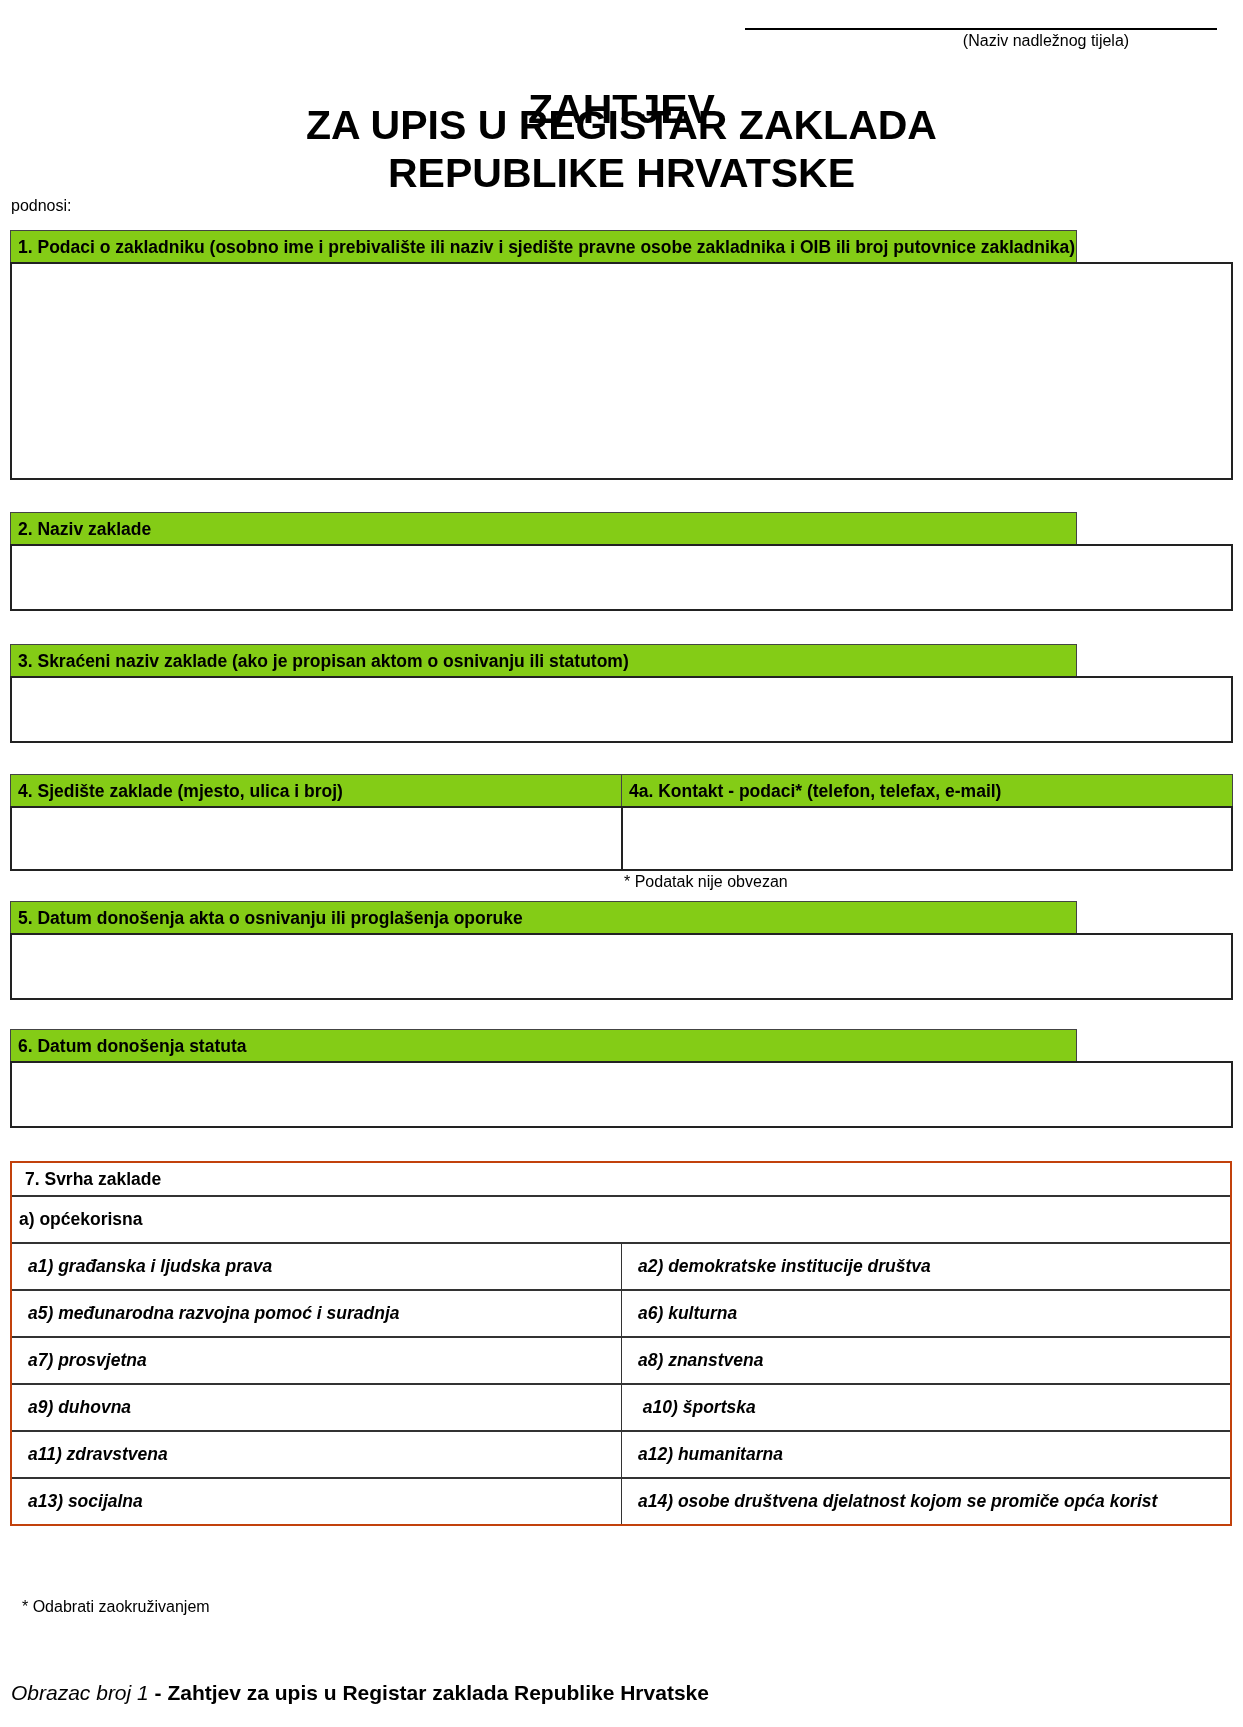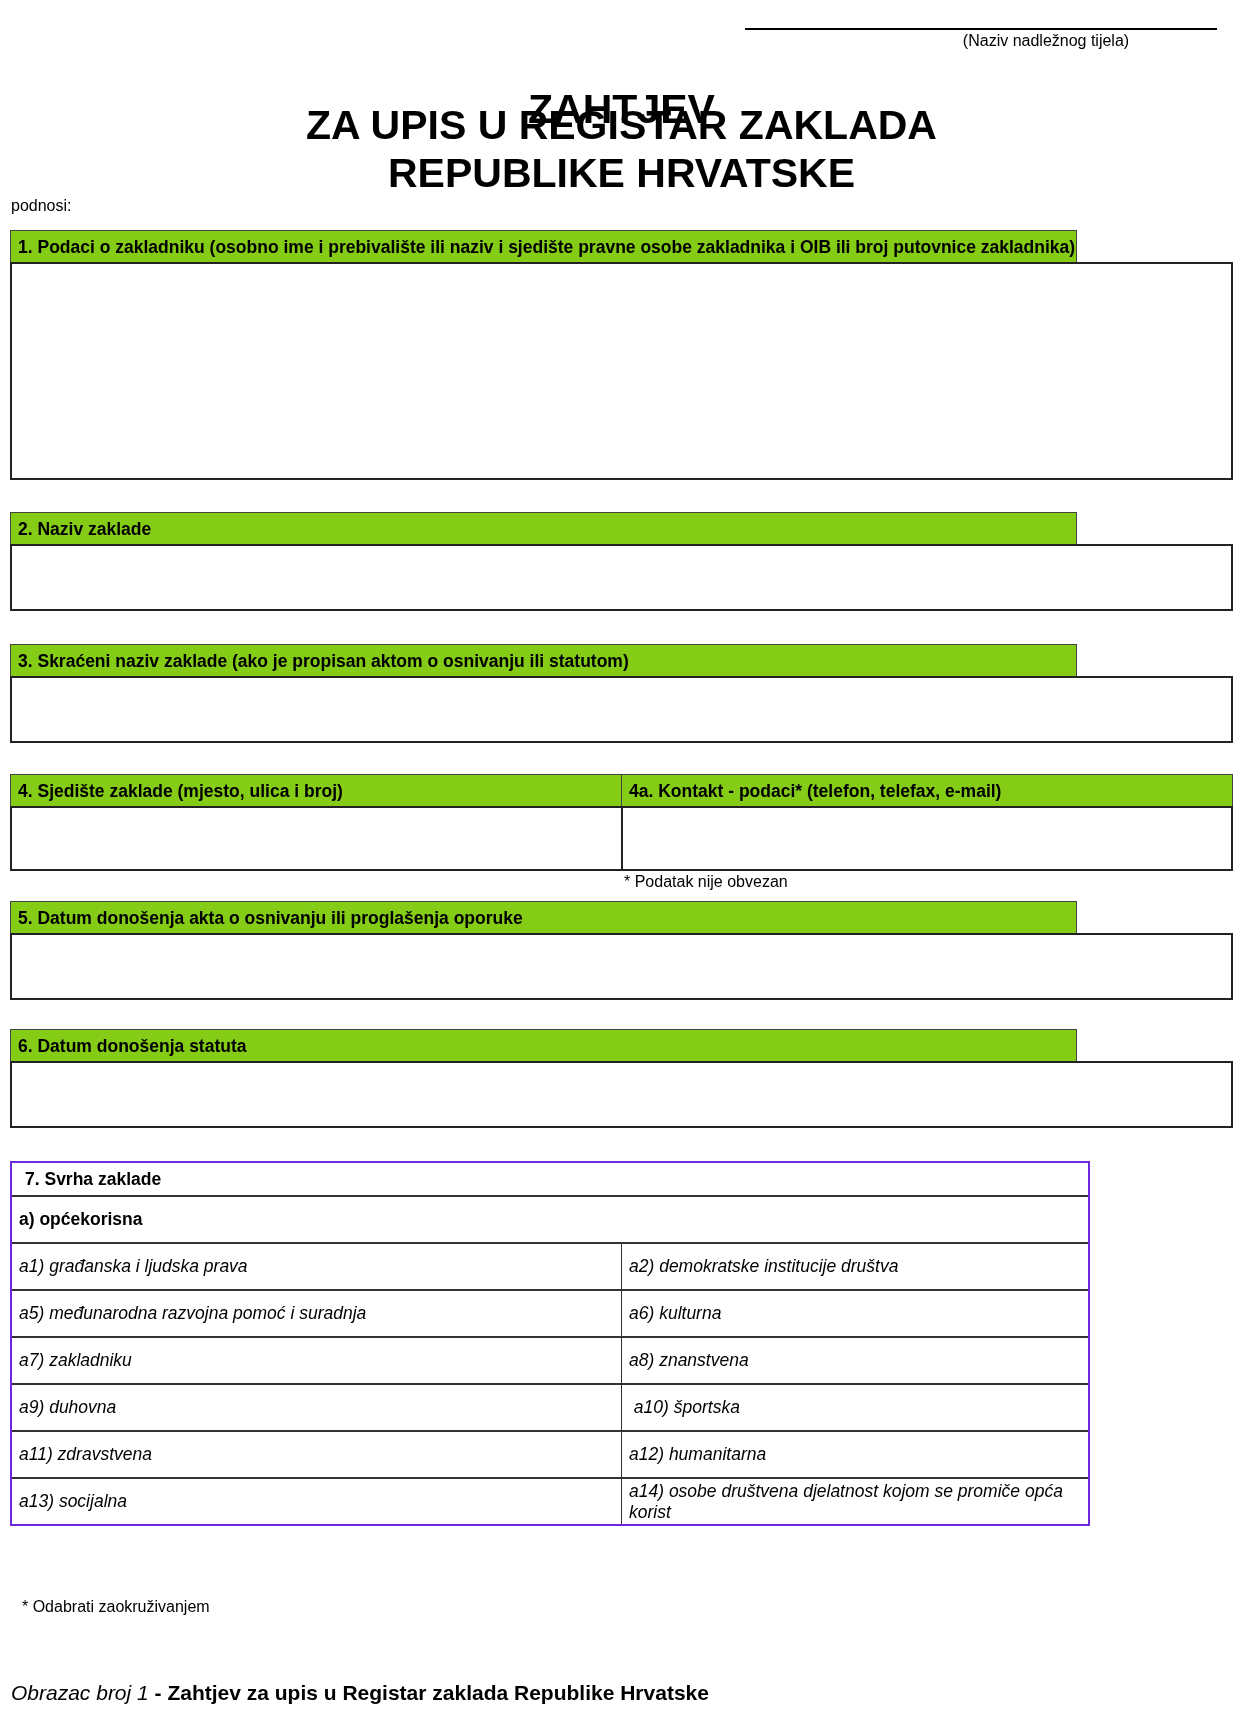--- a/index.html
+++ b/index.html
@@ -10,25 +10,25 @@
     .abs { position: absolute; box-sizing: border-box; }
     .authority-line { left: 745px; top: 28px; width: 472px; height: 0; border-top: 2px solid #000; }
     .authority-caption { left: 745px; top: 32px; width: 472px; text-align: center; font-size: 16px; padding-left: 130px; }
     .title { left: 0; width: 1243px; text-align: center; font-weight: bold; font-size: 41px; line-height: 48px; }
     .t1 { top: 53px; margin-top: 32px; } .t2 { top: 101px; } .t3 { top: 149px; }
     .podnosi { left: 11px; top: 197px; font-size: 16px; }
     .hdr { border: 1.5px solid #444; border-bottom: 2px solid #111; background: #84cc16;
            font-weight: bold; font-size: 17.5px; padding: 6px 0 0 7px; white-space: nowrap; }
     .body-box { border: 2px solid #222; background: #fff; }
     .note { font-size: 16px; }
-    .purpose { left: 10px; top: 1161px; width: 1080px; border: 2px solid #6d28d9; }
+    .purpose { left: 10px; top: 1161px; width: 1222px; border: 2px solid #c2410c; }
     .p-row { display: flex; border-bottom: 2px solid #333; height: 45px; align-items: center; }
     .p-row:last-child { border-bottom: none; }
     .p-row.bold { font-weight: bold; font-size: 17.5px; padding-left: 7px; }
-    .p-cell { height: 100%; display: flex; align-items: center; font-style: italic; font-size: 17.5px; padding-left: 7px; box-sizing: border-box; }
+    .p-cell { height: 100%; display: flex; align-items: center; font-style: italic; font-size: 17.5px; padding-left: 16px; box-sizing: border-box; font-weight: bold; }
     .p-cell.left { width: 610px; border-right: 1.5px solid #333; }
     .p-cell.right { flex: 1; }
     .footer { left: 11px; top: 1681px; font-size: 21px; }
     .footer .lead { font-style: italic; }
     .footer .rest { font-weight: bold; }
   </style>
 </head>
 <body>
 
 <div class="abs authority-line"></div>
@@ -84,21 +84,21 @@
   </div>
   <div class="p-row">
     <div class="p-cell left">a1) građanska i ljudska prava</div>
     <div class="p-cell right">a2) demokratske institucije društva</div>
   </div>
   <div class="p-row">
     <div class="p-cell left">a5) međunarodna razvojna pomoć i suradnja</div>
     <div class="p-cell right">a6) kulturna</div>
   </div>
   <div class="p-row">
-    <div class="p-cell left">a7) zakladniku</div>
+    <div class="p-cell left">a7) prosvjetna</div>
     <div class="p-cell right">a8) znanstvena</div>
   </div>
   <div class="p-row">
     <div class="p-cell left">a9) duhovna</div>
     <div class="p-cell right" style="white-space:pre;"> a10) športska</div>
   </div>
   <div class="p-row">
     <div class="p-cell left">a11) zdravstvena</div>
     <div class="p-cell right">a12) humanitarna</div>
   </div>

